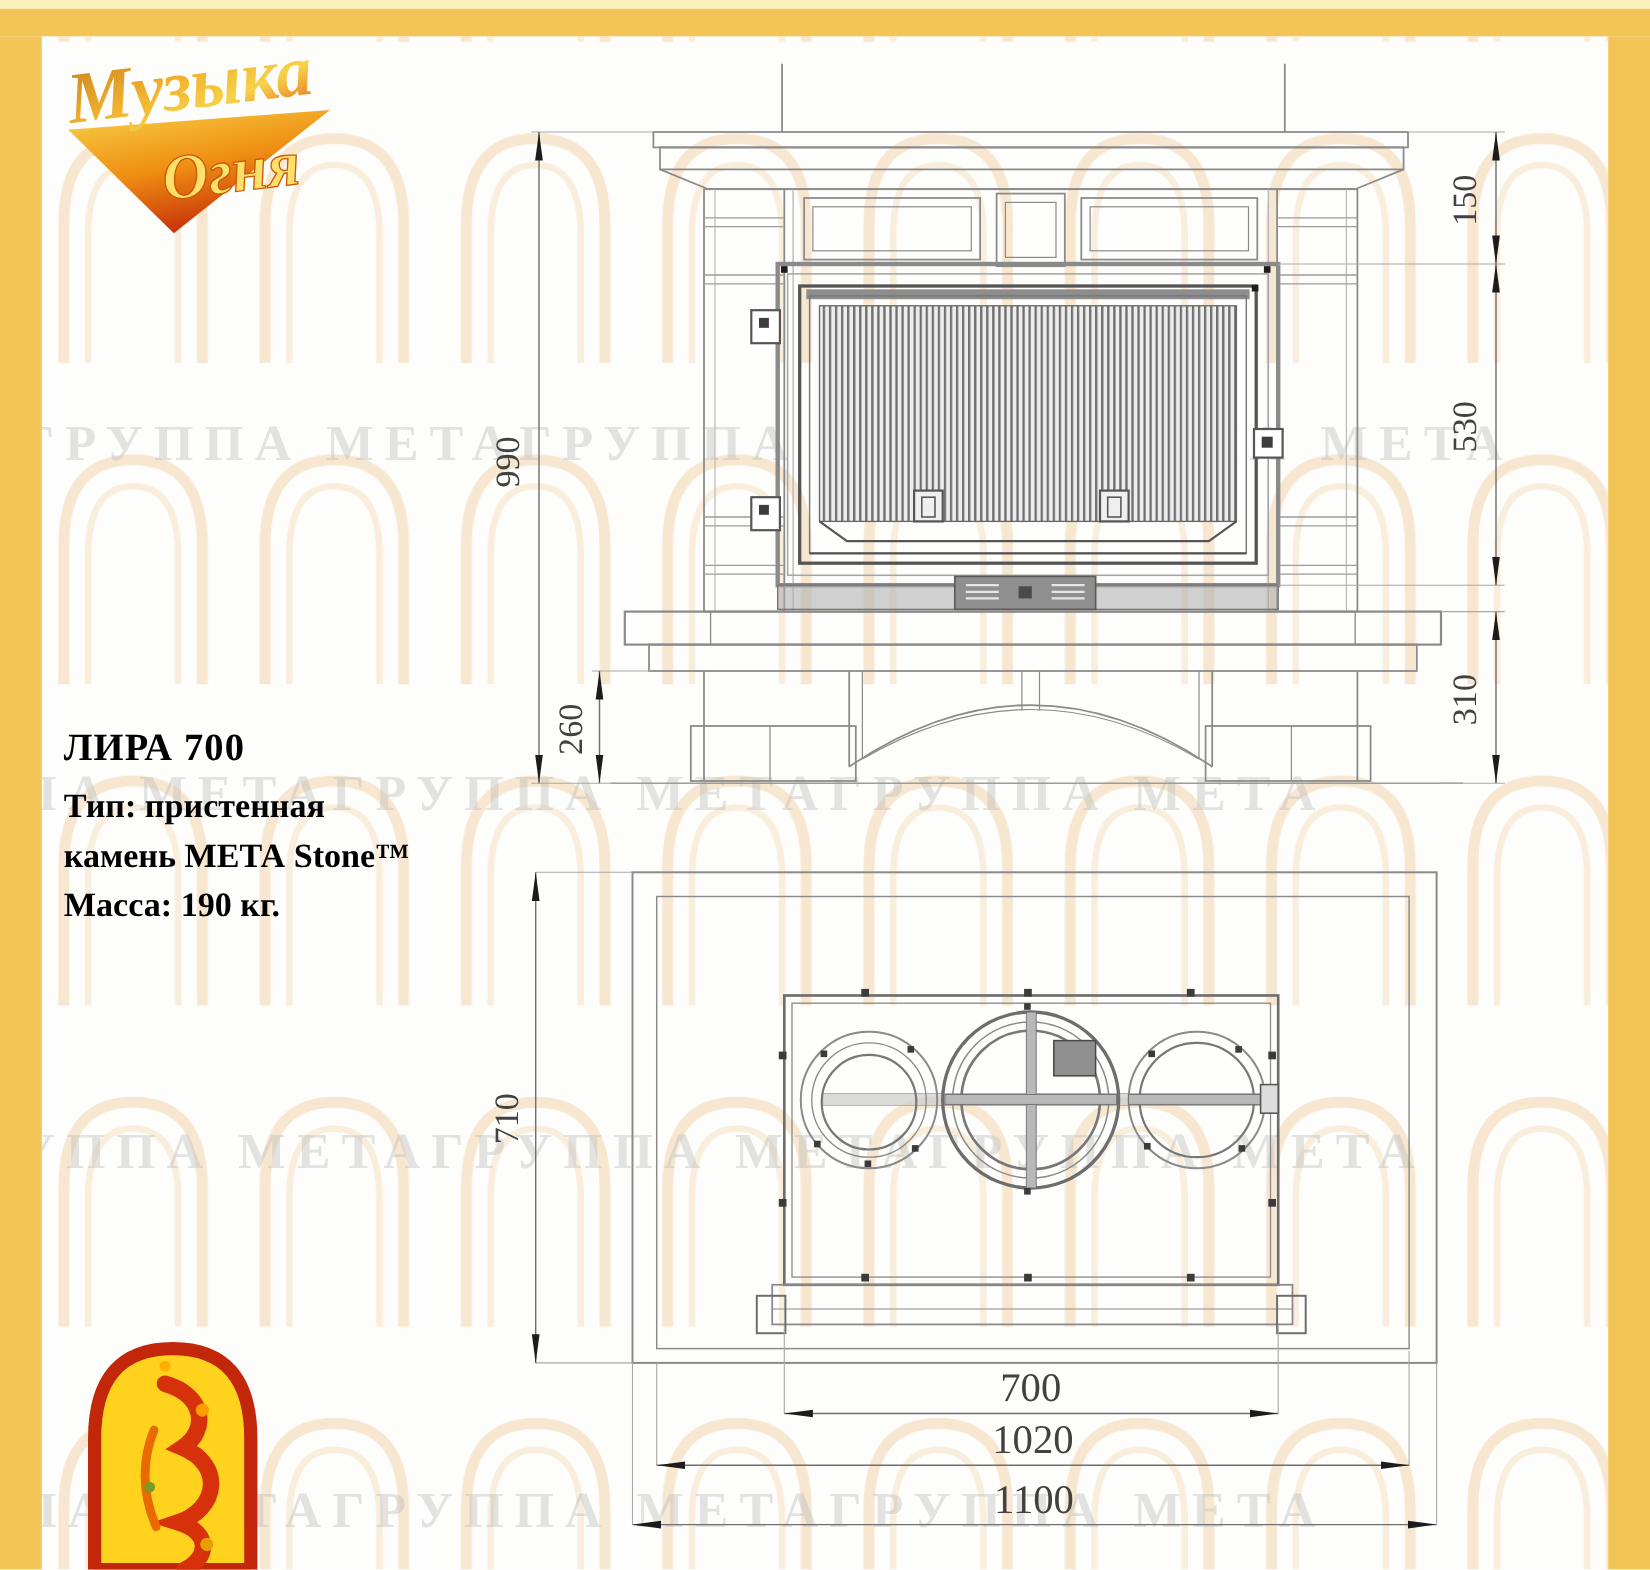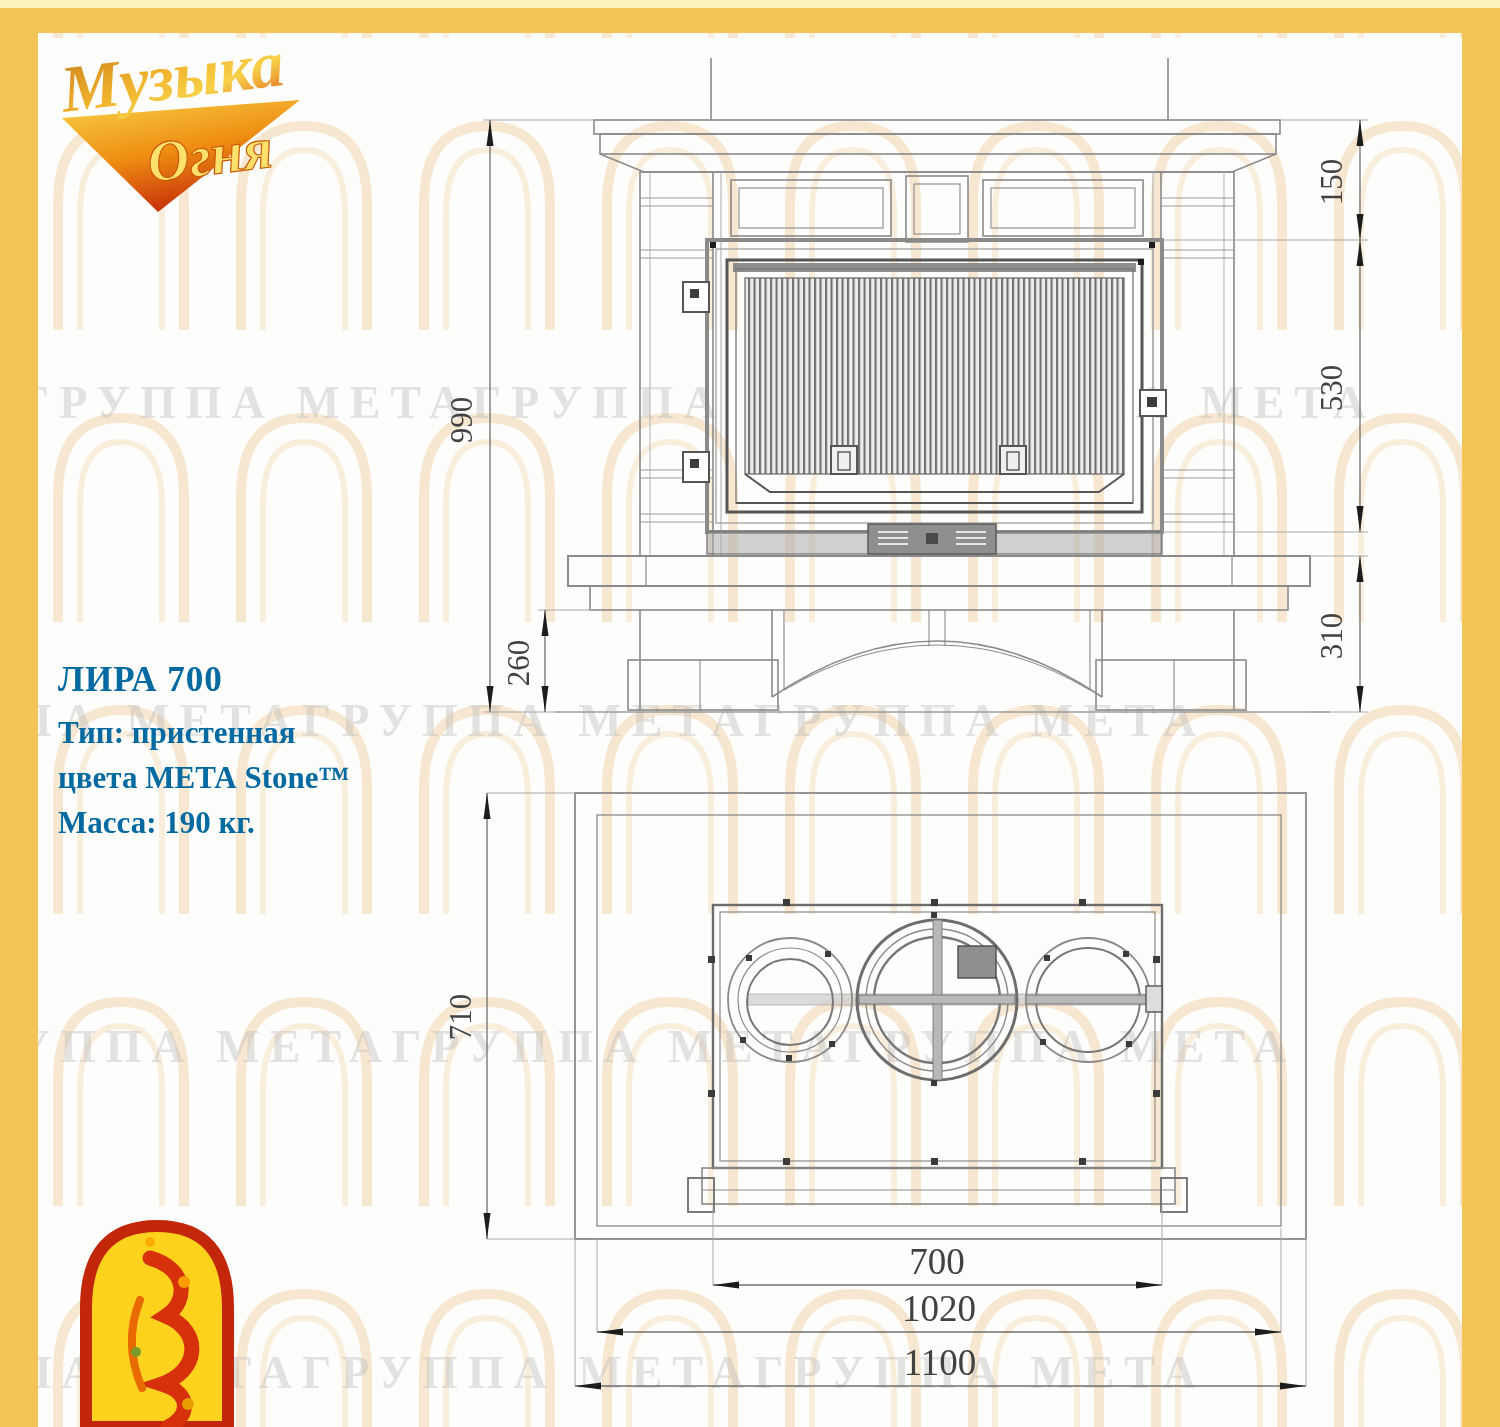--- a/index.html
+++ b/index.html
@@ -1,19 +1,19 @@
 <!DOCTYPE html>
 <html><head>
 <meta charset="utf-8">
 <style>
   html,body{margin:0;padding:0;background:#ffffff;}
   .stage{position:relative;width:1500px;height:1427px;background:#fefefe;overflow:hidden;
          font-family:"Liberation Serif", serif;}
   .stage svg{position:absolute;left:0;top:0;}
-  .info{position:absolute;left:58px;top:660px;color:#0369a1;font-weight:bold;z-index:5;}
+  .info{position:absolute;left:58px;top:660px;color:#000000;font-weight:bold;z-index:5;}
   .info .title{font-size:35px;margin:0 0 10px 0;letter-spacing:1px;}
   .info .spec{font-size:31px;line-height:45px;white-space:nowrap;}
   .dim{font-family:"Liberation Serif",serif;fill:#414141;}
   .wm{font-family:"Liberation Serif",serif;font-weight:bold;fill:#bdbdbd;letter-spacing:10px;}
 </style>
 </head>
 <body>
 
 <div class="stage">
 
@@ -267,17 +267,17 @@
     <circle cx="184" cy="1282" r="6" fill="#ff9d00"></circle>
     <circle cx="136" cy="1352" r="5" fill="#7a9a2a"></circle>
     <circle cx="188" cy="1404" r="6" fill="#e8a000"></circle>
     <circle cx="150" cy="1242" r="5" fill="#ffae00"></circle>
   </g>
 </svg>
 
 <div class="info">
   <div class="title">ЛИРА 700</div>
   <div class="spec">Тип: пристенная</div>
-  <div class="spec">цвета МЕТА Stone™</div>
+  <div class="spec">камень МЕТА Stone™</div>
   <div class="spec">Масса: 190 кг.</div>
 </div>
 
 </div>
 
 </body></html>

